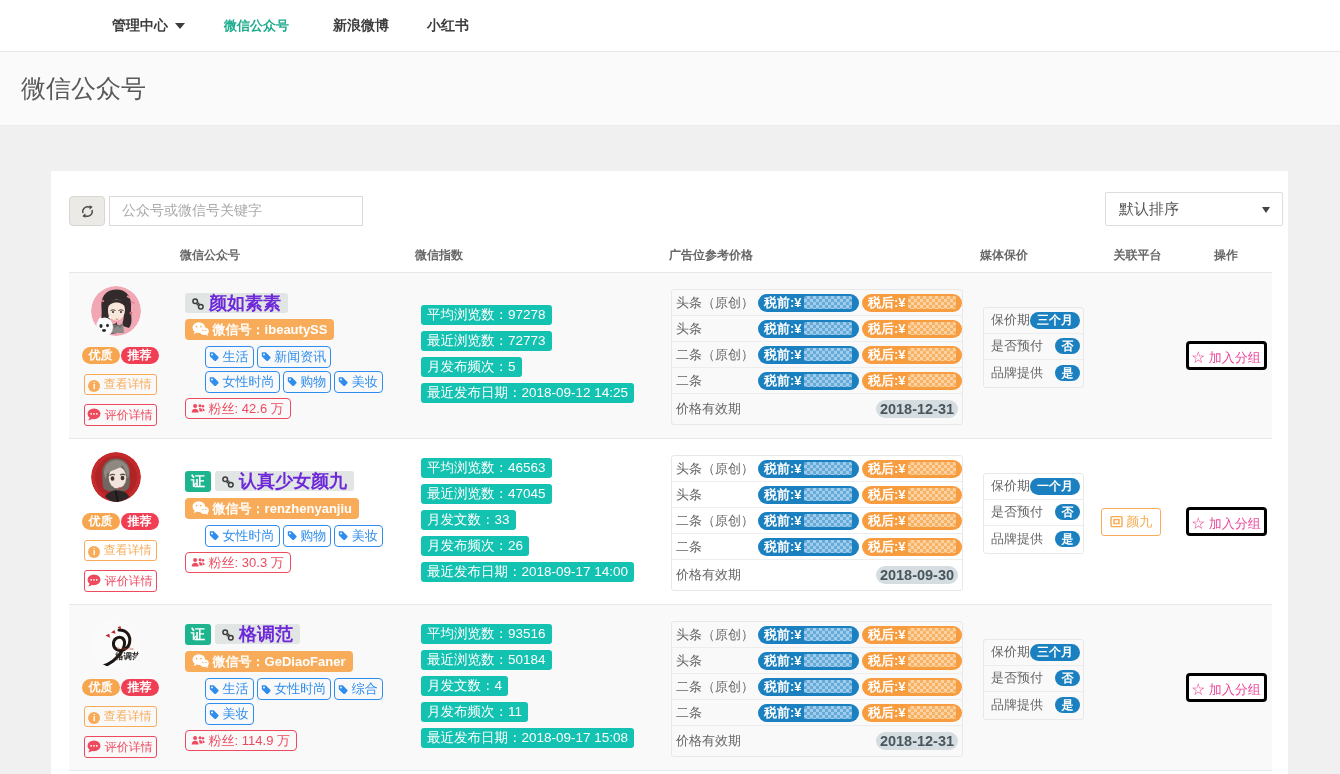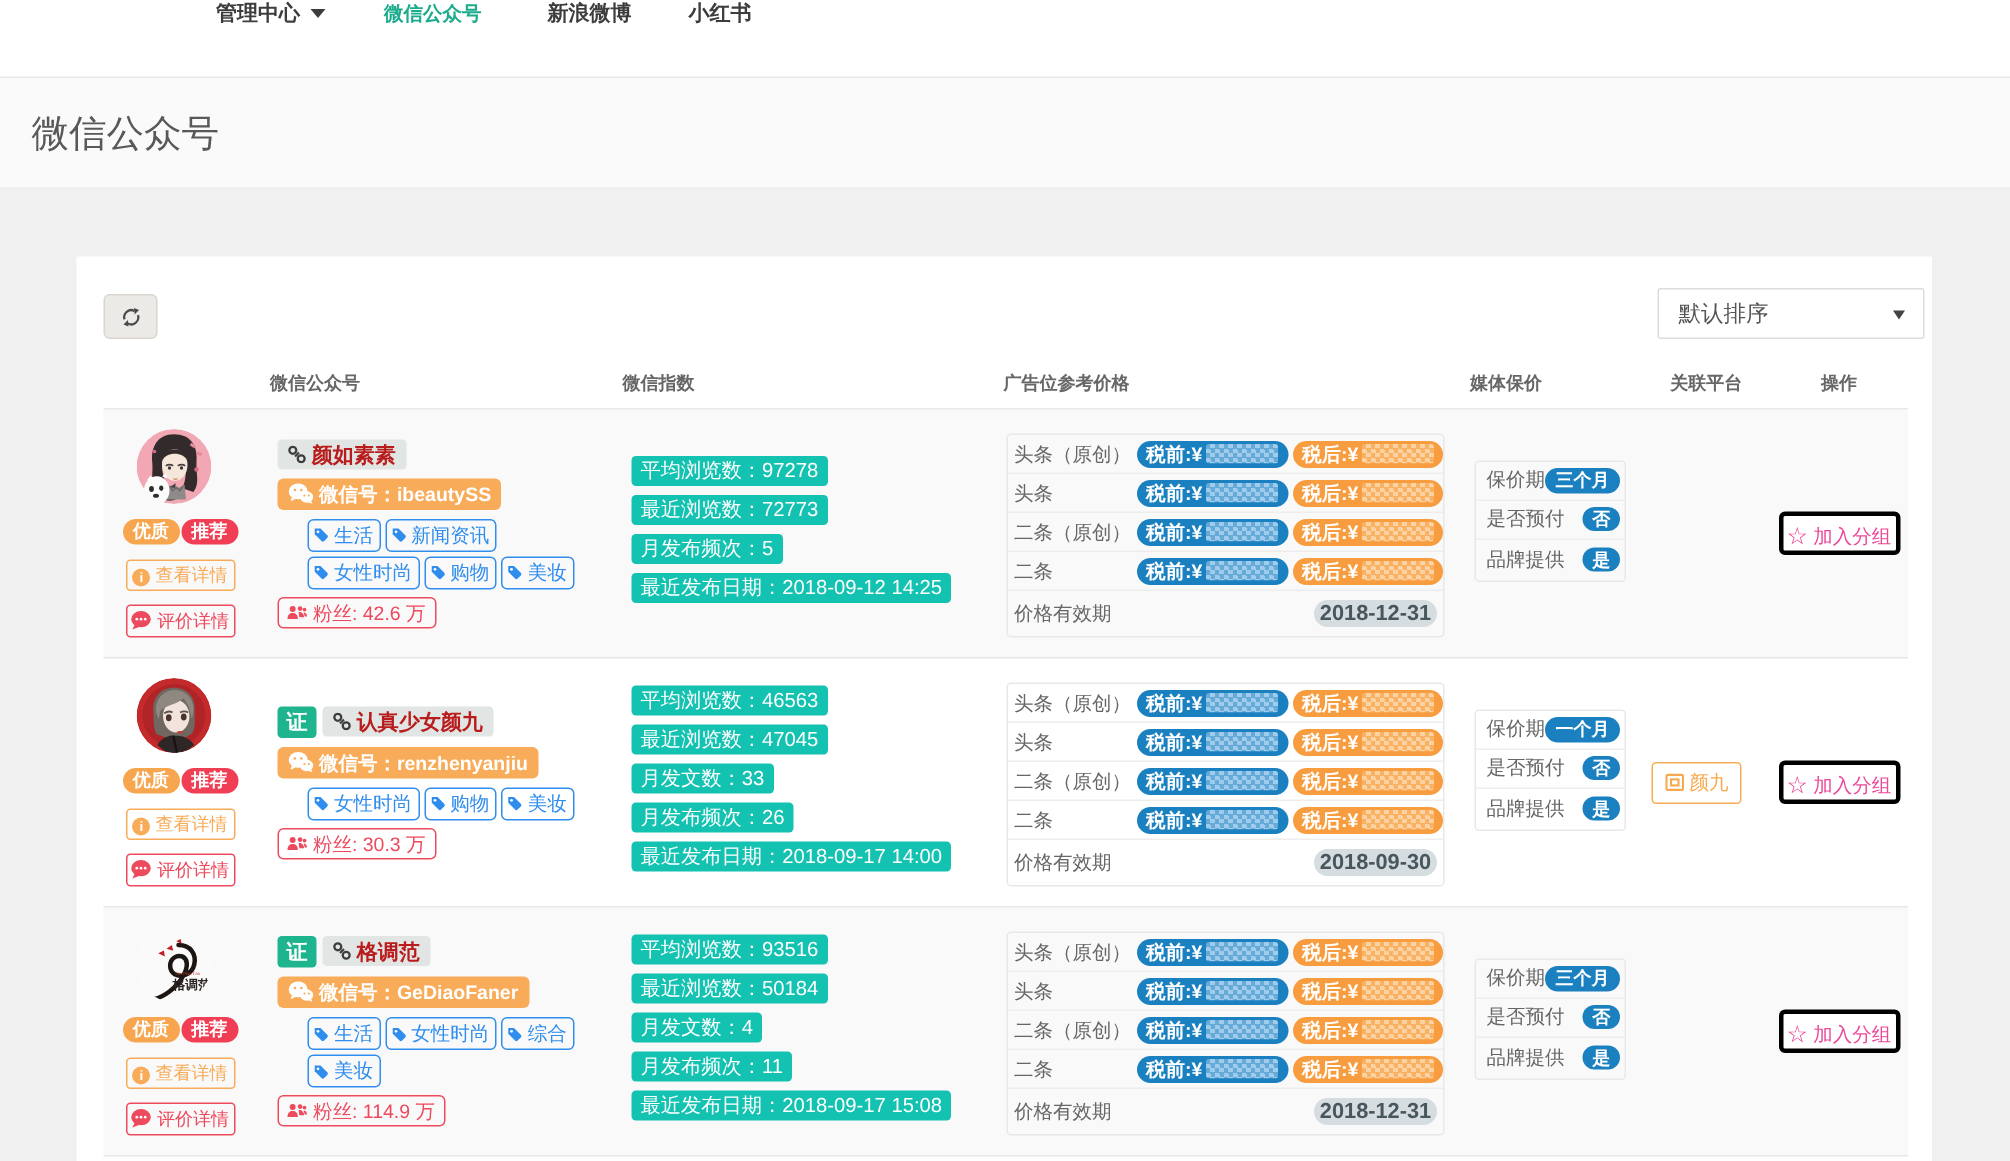--- a/index.html
+++ b/index.html
@@ -7,21 +7,21 @@
 html,body { width:1340px; font-family:"Liberation Sans",sans-serif; }
 body { background:#f0f0f0; }
 
 .nav { position:relative; height:52px; background:#fff; border-bottom:1px solid #e7e7e7; }
 .logo { position:absolute; left:0; top:0; width:109px; height:52px; background:#17b28e; display:flex; align-items:center; }
 .logo svg { margin-left:11px; }
 .logo .lt { margin-left:5px; line-height:1; }
 .logo .lt .en { font-size:10.5px; font-weight:bold; color:#fff; letter-spacing:.4px; }
 .logo .lt .en i { font-style:normal; opacity:.72; font-weight:normal; }
 .logo .lt .cn { font-size:13.5px; font-weight:bold; color:#fff; letter-spacing:1.6px; margin-top:3px; }
-.navitems { position:absolute; left:144px; top:0; height:52px; display:flex; }
+.navitems { position:absolute; left:112px; top:0; height:52px; display:flex; align-items:center; }
 .navitems .it { font-size:14px; font-weight:bold; color:#3d3d3d; margin-right:39px; }
 .navitems .it.act { color:#1cab8c; font-size:13px; margin-right:44px; }
 .navitems .it:nth-child(3) { margin-right:38px; }
 .navitems .caret { display:inline-block; width:0; height:0; border-left:5.5px solid transparent; border-right:5.5px solid transparent; border-top:6px solid #3d3d3d; margin-left:7px; vertical-align:1px; }
 .navright { position:absolute; right:26px; top:0; height:52px; display:flex; align-items:center; }
 .navright .welcome { font-size:13.5px; color:#9b9b9b; }
 .navright .outico { margin-left:28px; margin-right:10px; }
 .navright .quit { font-size:15px; font-weight:bold; color:#1f1f1f; }
 
 .pagehead { height:74px; background:#fafafa; border-bottom:1px solid #ececec; padding:20px 0 0 21px; }
@@ -51,21 +51,21 @@
 .minibadges { margin-top:9px; white-space:nowrap; }
 .mb { display:inline-block; height:17px; line-height:17px; padding:0 7px; border-radius:9px; color:#fff; font-size:12px; font-weight:bold; }
 .mb.o { background:#f7a64f; }
 .mb.r { background:#f03e55; margin-left:1px; }
 .lbtn { display:block; width:73px; height:21px; line-height:19px; margin:8px auto 0; border-radius:3px; font-size:12px; background:transparent; text-align:center; white-space:nowrap; }
 .lbtn.view { border:1px solid #f8ac59; color:#f8ac59; margin-top:10px; }
 .lbtn.comm { border:1px solid #ed4a5e; color:#ed4a5e; margin-top:9px; height:22px; line-height:20px; }
 .ici { display:inline-block; width:12px; height:12px; border-radius:50%; background:#f8ac59; color:#fff; font-size:9px; font-weight:bold; line-height:12px; text-align:center; vertical-align:-1px; font-style:normal; }
 
 .zheng { display:inline-block; height:21px; line-height:21px; padding:0 6px; background:#1db48e; color:#fff; font-size:14px; font-weight:bold; border-radius:3px; margin-right:4px; vertical-align:top; }
-.nametag { display:inline-block; height:20px; line-height:20px; padding:0 7px; background:#e1e5e3; color:#b91c1c; font-size:14px; font-weight:bold; border-radius:3px; vertical-align:top; }
+.nametag { display:inline-block; height:20px; line-height:20px; padding:0 7px; background:#e1e5e3; color:#6d28d9; font-size:18px; font-weight:bold; border-radius:3px; vertical-align:top; }
 .wxtag { display:inline-block; height:21px; line-height:21px; padding:0 7px; background:#f8ac59; color:#fff; font-size:13px; font-weight:bold; border-radius:4px; margin-top:6px; }
 .tags { margin-top:6px; width:225px; line-height:0;padding-left:20px; }
 .tag { display:inline-block; height:22px; line-height:20px; border:1px solid #2e8ded; color:#2e8ded; border-radius:4px; font-size:13px; padding:0 4px 0 3px; margin:0 3px 3px 0; background:transparent; }
 .fans { display:inline-block; height:21px; line-height:19px; border:1px solid #ed4a5e; color:#ed4a5e; border-radius:4px; font-size:13px; padding:0 6px 0 5px; margin-top:2px; background:transparent; }
 
 .ib { display:inline-block; height:20px; line-height:20px; background:#13c2b1; color:#fff; font-size:13.5px; font-weight:normal; border-radius:3px; padding:0 6px; margin-left:6px; }
 .idx div { height:26px; line-height:20px; }
 
 .pbox { width:292px; margin-left:6px; margin-top:3px; border:1px solid #e8e8e8; border-radius:3px; }
 .prow { height:26px; display:flex; align-items:center; border-bottom:1px solid #ededed; padding-left:4px; white-space:nowrap; overflow:visible; }
@@ -112,20 +112,21 @@
     <span class="btn-refresh">
           <svg width="13" height="13" viewBox="0 0 14 14">
             <g fill="none" stroke="#4a4a4a" stroke-width="1.6">
               <path d="M2.2 8.6 A5 5 0 0 1 3.4 3.4 A4.9 4.9 0 0 1 9.4 2.6"></path>
               <path d="M11.8 5.4 A5 5 0 0 1 10.6 10.6 A4.9 4.9 0 0 1 4.6 11.4"></path>
             </g>
             <path d="M9 0.4 L12.6 1.8 L9.4 5 Z" fill="#4a4a4a"></path>
             <path d="M5 13.6 L1.4 12.2 L4.6 9 Z" fill="#4a4a4a"></path>
           </svg>
         </span>
+    <span class="inp">公众号或微信号关键字</span>
     <span class="sel">默认排序<span class="arr"></span></span>
   </div>
   <table>
     <colgroup>
           <col class="c1">
           <col class="c2">
           <col class="c3">
           <col class="c4">
           <col class="c5">
           <col class="c6">

